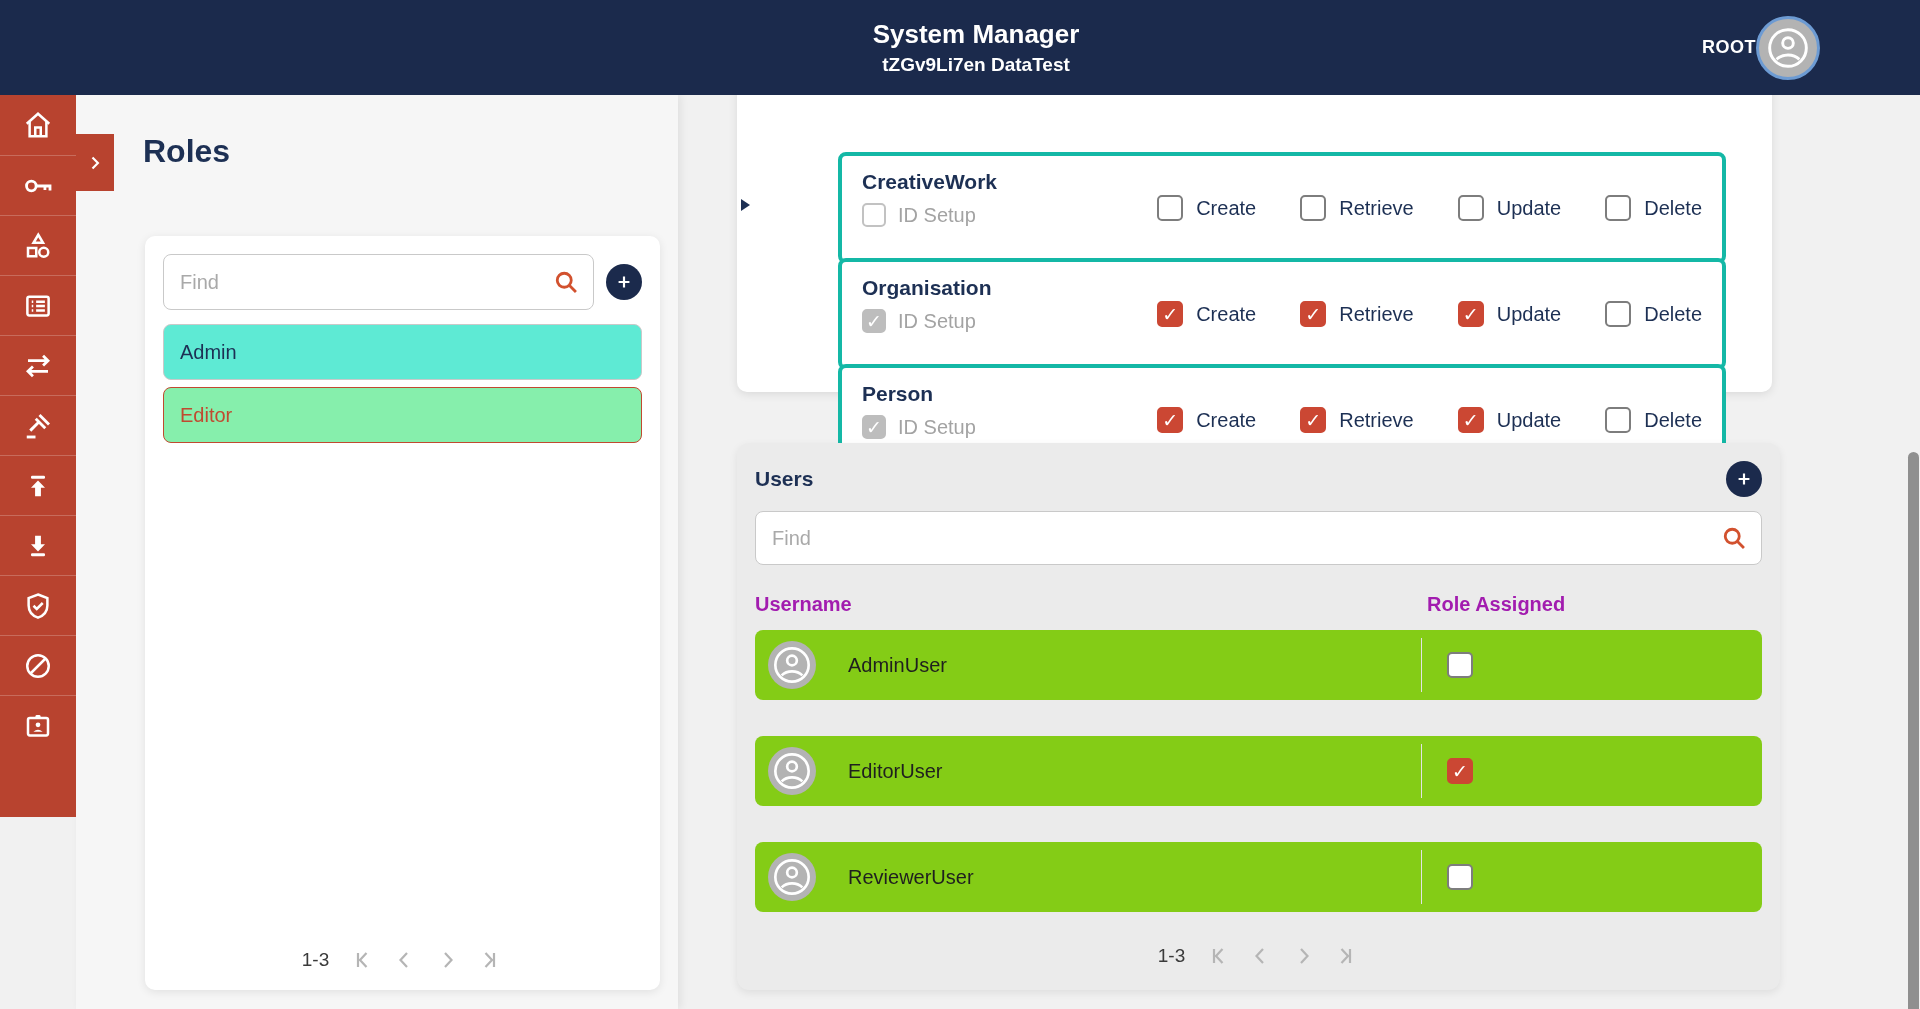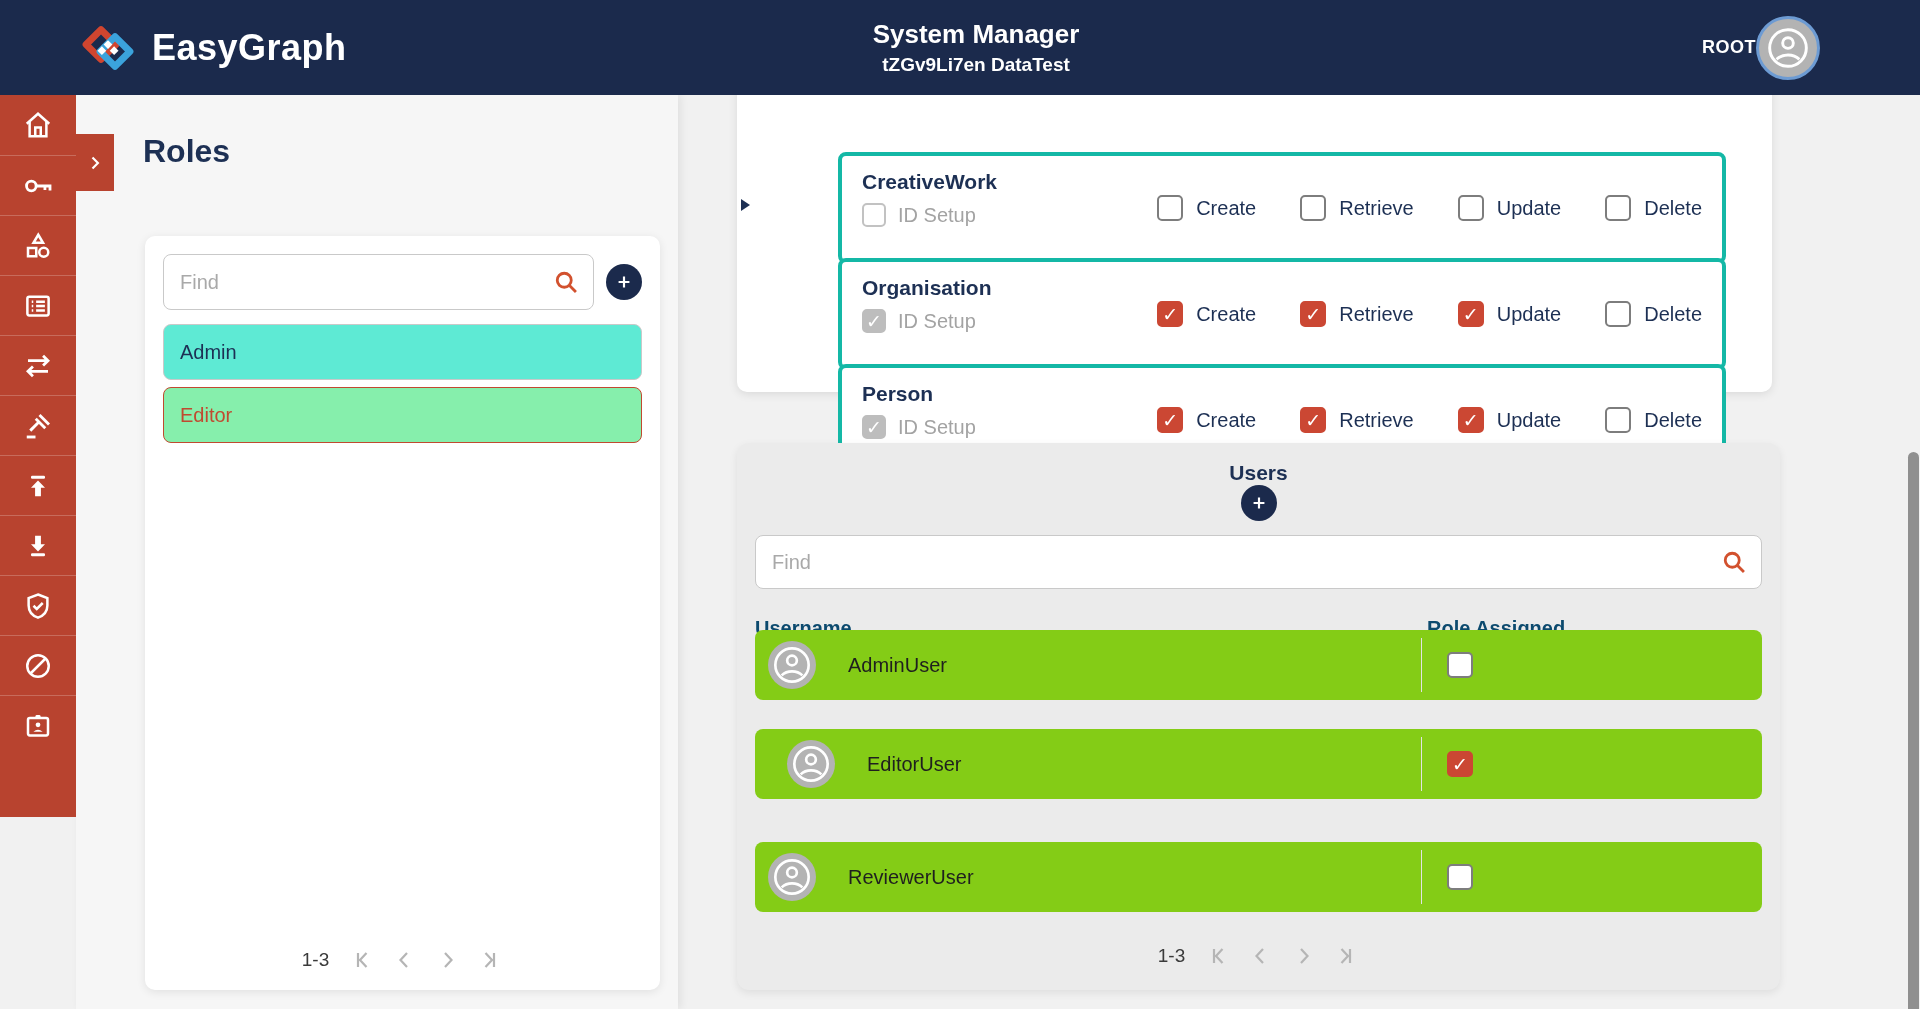--- a/index.html
+++ b/index.html
@@ -77,55 +77,43 @@
     background:#fff; display:flex; align-items:center; justify-content:center; cursor:pointer; }
   .cb.on { background:#cb4733; border-color:#cb4733; }
   .cb.on::after { content:"✓"; color:#fff; font-size:19px; font-weight:700;
     font-family:"DejaVu Sans",sans-serif; line-height:1; }
   .cb.id { width:24px; height:24px; min-width:24px; border-color:#c2c2c2; cursor:default; }
   .cb.id.on { background:#bdbdbd; border-color:#bdbdbd; }
 
   
   .users-card { position:absolute; left:59px; top:348px; width:1043px; height:547px; background:#ebebeb;
     border-radius:12px; box-shadow:0 3px 8px rgba(0,0,0,.08); padding:18px; }
-  .users-head { display:flex; align-items:center; justify-content:space-between;flex-direction:column; }
+  .users-head { display:flex; align-items:center; justify-content:space-between; }
   .users-title { font-size:21px; font-weight:700; color:#1d3054; }
   .users-find { position:relative; margin-top:14px; }
   .users-cols { position:relative; margin-top:28px; height:26px; }
-  .col-h { position:absolute; top:0; font-size:20px; font-weight:700; color:#0c4a6e; }
+  .col-h { position:absolute; top:0; font-size:20px; font-weight:700; color:#a21caf; }
   .col-username { left:0; } .col-role { left:672px; }
   .user-row { position:absolute; left:18px; width:1007px; height:70px; background:#84cc16; border-radius:8px;
     display:flex; align-items:center; }
   .user-row .avatar.small { margin-left:13px; }
   .user-name { font-size:20px; color:#1f1f1f; margin-left:32px; }
   .row-divider { position:absolute; left:666px; top:8px; bottom:8px; width:1px; background:#e3e3e3; }
   .user-cb { position:absolute; left:692px; top:50%; transform:translateY(-50%); }
 
   
   .scroll-thumb { position:absolute; right:1px; top:452px; width:11px; height:557px;
     background:#8f8f8f; border-radius:6px 6px 0 0; z-index:60; cursor:pointer; }
 
   svg { display:block; }
 </style>
 </head>
 <body>
 
 <div class="header">
-  <div class="brand">
-    <span>
-      <svg width="56" height="52" viewBox="0 0 64 56" fill="none">
-        <path d="M24 7 L41 24 L24 41 L7 24 Z" stroke="#d0452f" stroke-width="8" stroke-linejoin="round"></path>
-        <path d="M40 15 L57 32 L40 49 L23 32 Z" stroke="#3ba3dc" stroke-width="8" stroke-linejoin="round"></path>
-        <path d="M32 19 L37 24 L32 29 L27 24 Z" fill="#fff"></path>
-        <path d="M39 26 L44 31 L39 36 L34 31 Z" fill="#fff"></path>
-        <path d="M25 26 L30 31 L25 36 L20 31 Z" fill="#fff"></path>
-      </svg>
-    </span>
-    <span class="brand-name">EasyGraph</span>
-  </div>
   <div class="header-center">
     <div class="header-title">System Manager</div>
     <div class="header-subtitle">tZGv9Li7en DataTest</div>
   </div>
   <div class="header-right">
     <span class="root-label">ROOT</span>
     <div class="avatar">
       <svg width="44" height="44" viewBox="0 0 24 24" fill="none" stroke="#fff" stroke-width="1.6">
         <circle cx="12" cy="12" r="10"></circle>
         <circle cx="12" cy="9.3" r="2.9"></circle>
@@ -384,21 +372,21 @@
           <circle cx="12" cy="12" r="10"></circle>
             <circle cx="12" cy="9.3" r="2.9"></circle>
             <path d="M5.8 18.2 A 8 6.4 0 0 1 18.2 18.2"></path>
         </svg>
       </div>
       <span class="user-name">AdminUser</span>
       <span class="row-divider"></span>
       <span class="cb user-cb"></span>
     </div>
 
-    <div class="user-row" style="top:286px;padding-left:19px;">
+    <div class="user-row" style="top:293px;">
       <div class="avatar small">
         <svg width="40" height="40" viewBox="0 0 24 24" fill="none" stroke="#fff" stroke-width="1.6">
           <circle cx="12" cy="12" r="10"></circle>
             <circle cx="12" cy="9.3" r="2.9"></circle>
             <path d="M5.8 18.2 A 8 6.4 0 0 1 18.2 18.2"></path>
         </svg>
       </div>
       <span class="user-name">EditorUser</span>
       <span class="row-divider"></span>
       <span class="cb user-cb on"></span>

